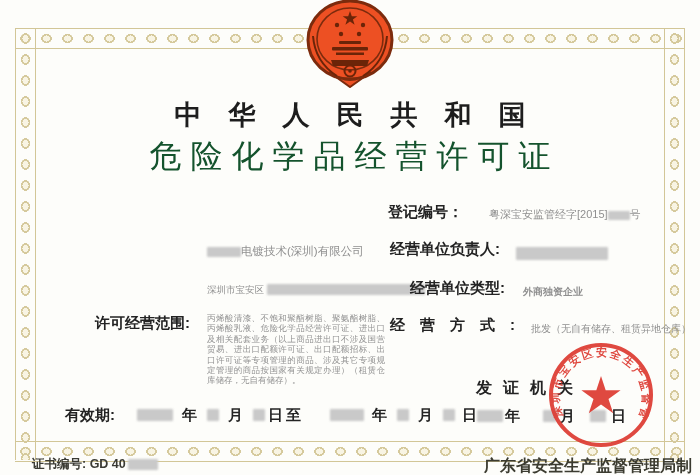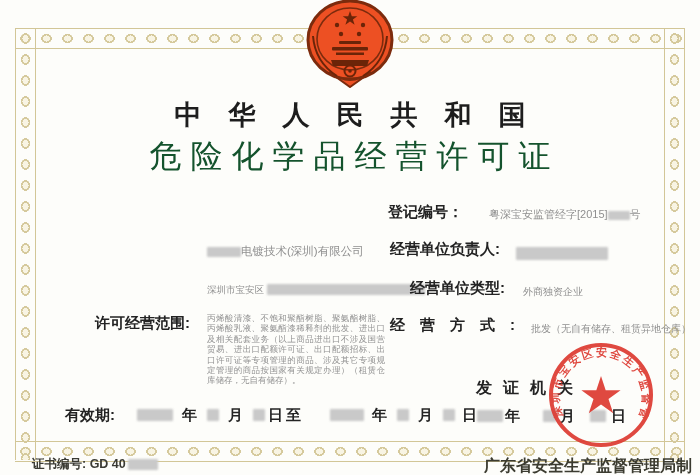--- a/index.html
+++ b/index.html
@@ -49,21 +49,21 @@
   .reg-value{left:489px;top:207px;font-size:11px;}
 
   .company-label{left:95px;top:240px;}
   .company-value{left:207px;top:244px;font-size:11.5px;}
   .principal-label{left:390px;top:240px;}
   .principal-redact{left:516px;top:247px;width:92px;height:13px;}
 
   .address-label{left:95px;top:279px;}
   .address-value{left:207px;top:284px;font-size:9.5px;}
   .type-label{left:390px;top:279px;margin-left:20px;}
-  .type-value{left:523px;top:285px;font-size:10px;}
+  .type-value{left:523px;top:285px;font-size:10px;font-weight:bold;}
 
   .scope-label{left:95px;top:314px;}
   .scope-value{
     position:absolute;left:207px;top:313px;width:178px;
     font-size:8.5px;line-height:10.4px;color:#929292;
     text-align:justify;white-space:normal;
   }
   .mode-label{left:390px;top:316px;letter-spacing:15px;}
   .mode-value{left:531px;top:322px;font-size:10px;}
 
@@ -113,21 +113,21 @@
 
   <div class="val company-value"><span class="redact" style="width:34px;height:10px;"></span><span>电镀技术(深圳)有限公司</span></div>
   <div class="lbl principal-label">经营单位负责人:</div>
   <span class="redact abs principal-redact"></span>
 
   <div class="val address-value"><span>深圳市宝安区</span><span class="redact" style="width:158px;height:11px;margin-left:3px;"></span></div>
   <div class="lbl type-label">经营单位类型:</div>
   <div class="val type-value">外商独资企业</div>
 
   <div class="lbl scope-label">许可经营范围:</div>
-  <div class="scope-value">丙烯酸清漆、不饱和聚酯树脂、聚氨酯树脂、丙烯酸乳液、聚氨酯漆稀释剂的批发、进出口及相关配套业务（以上商品进出口不涉及国营贸易、进出口配额许可证、出口配额招标、出口许可证等专项管理的商品、涉及其它专项规定管理的商品按国家有关规定办理）（租赁仓库储存，无自有储存）。</div>
+  <div class="scope-value">丙烯酸清漆、不饱和聚酯树脂、聚氨酯树脂、丙烯酸乳液、危险化学品经营许可证、进出口及相关配套业务（以上商品进出口不涉及国营贸易、进出口配额许可证、出口配额招标、出口许可证等专项管理的商品、涉及其它专项规定管理的商品按国家有关规定办理）（租赁仓库储存，无自有储存）。</div>
   <div class="lbl mode-label">经营方式:</div>
   <div class="val mode-value">批发（无自有储存、租赁异地仓库）</div>
 
   <div class="lbl issuer-label">发证机关</div>
 
   <span class="redact abs" style="left:477px;top:410px;width:26px;height:12px;"></span>
   <span class="dateunit" style="left:505px;top:407px;">年</span>
   <span class="redact abs" style="left:543px;top:410px;width:14px;height:12px;"></span>
   <span class="dateunit" style="left:560px;top:407px;">月</span>
   <span class="redact abs" style="left:590px;top:410px;width:16px;height:12px;"></span>

